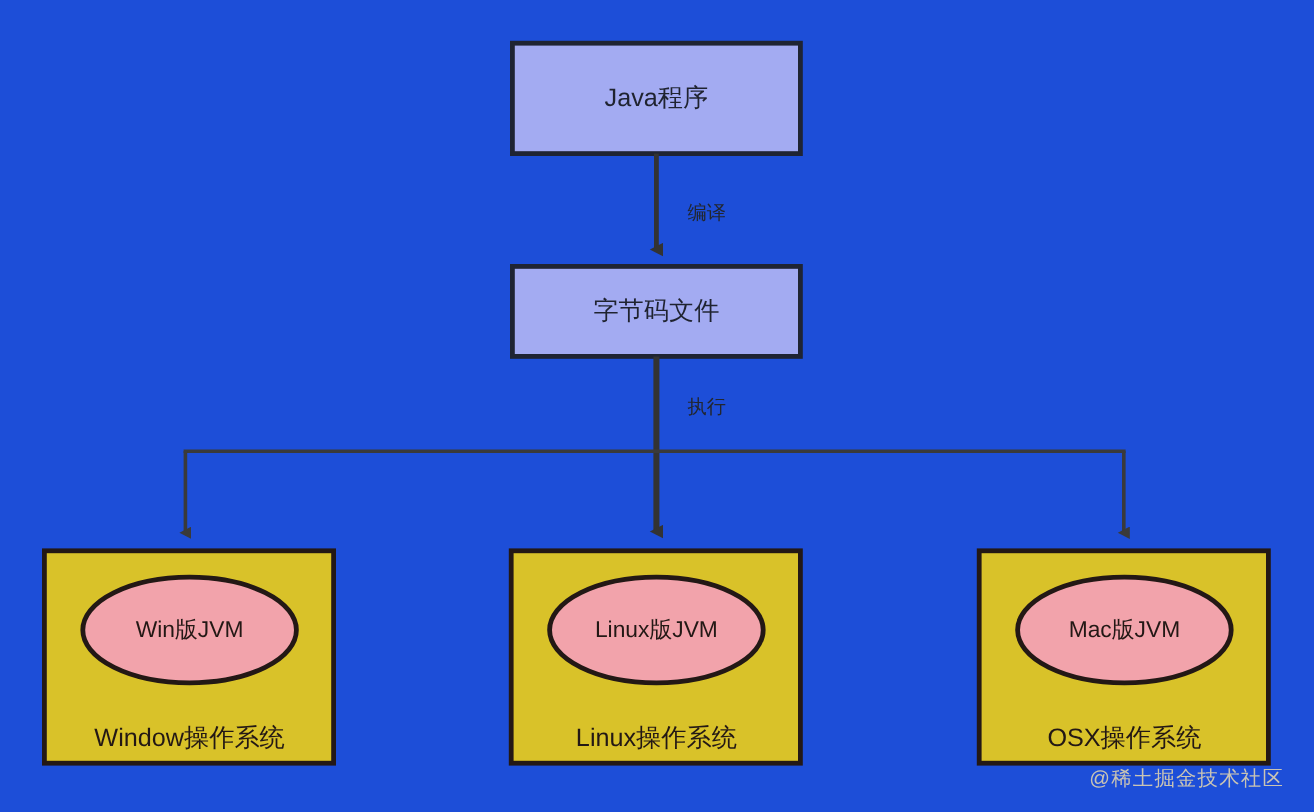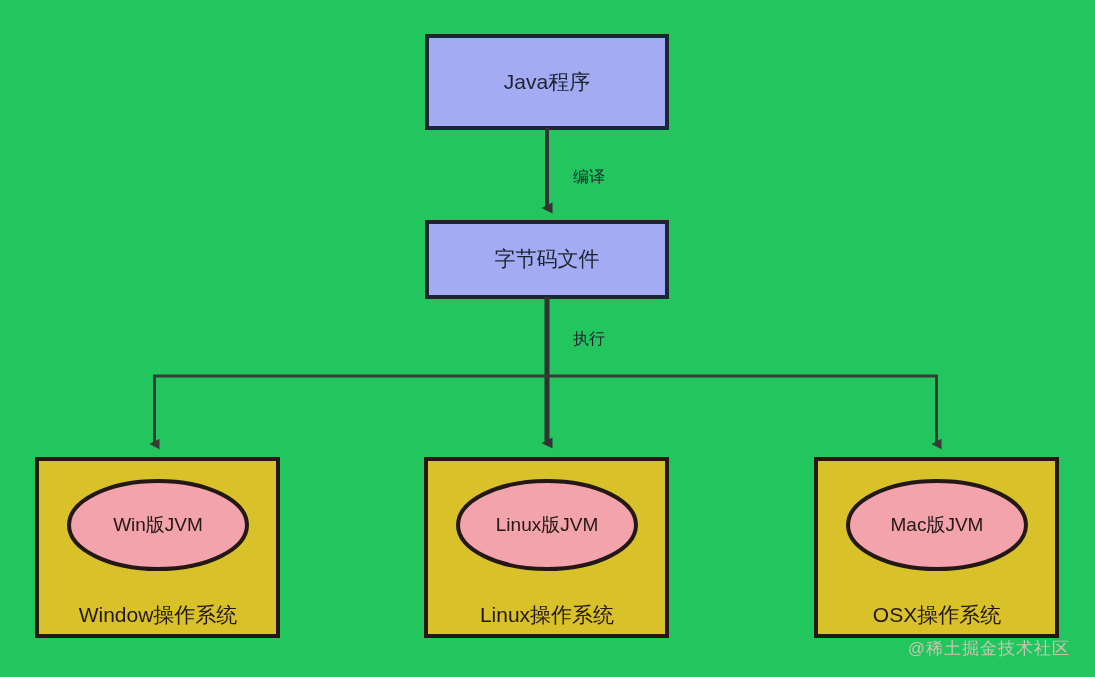--- a/index.html
+++ b/index.html
@@ -7,21 +7,21 @@
     padding: 0;
     background: #ffffff;
   }
   body {
     font-family: "Liberation Sans", "DejaVu Sans", sans-serif;
   }
   #stage {
     position: relative;
     width: 1095px;
     height: 677px;
-    background: #22c55e;
+    background: #1d4ed8;
     overflow: hidden;
   }
   #diagram-svg {
     position: absolute;
     left: 0;
     top: 0;
     width: 1095px;
     height: 677px;
     display: block;
   }

